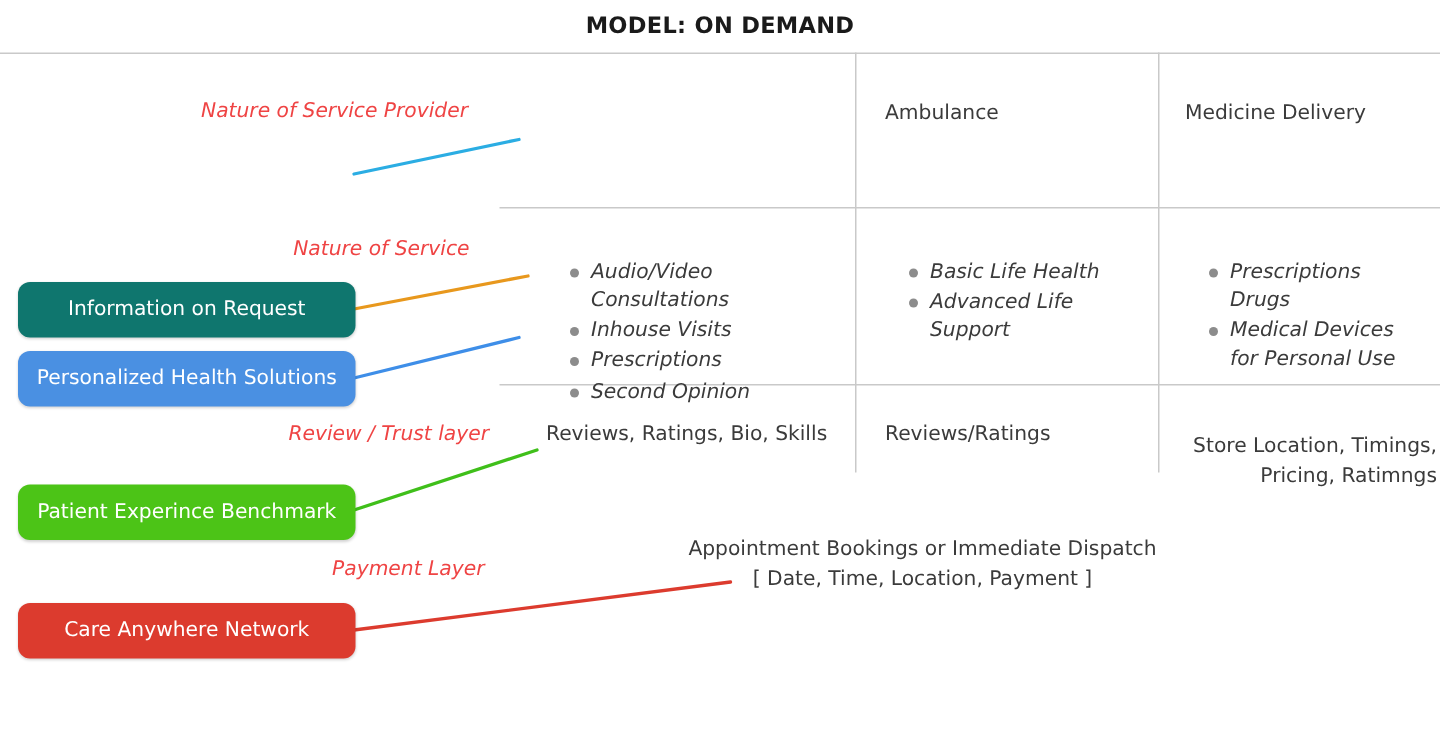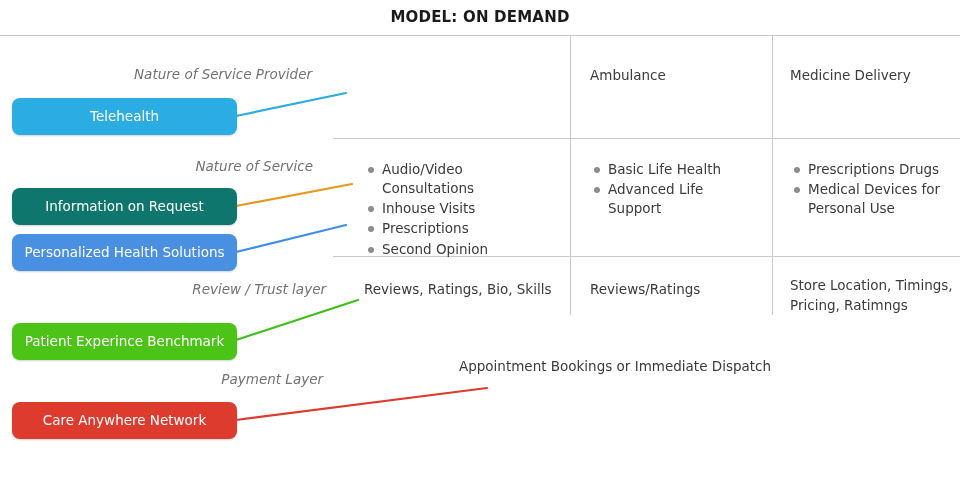--- a/index.html
+++ b/index.html
@@ -69,41 +69,42 @@
     box-shadow: 0 1px 2px rgba(0,0,0,0.18);
     text-align: center;
     line-height: 1.1;
   }
 
   
   .stage-label {
     position: absolute;
     font-style: italic;
     font-size: 13.5px;
-    color: #737373;
+    color: #ef4444;
     white-space: nowrap;
     text-align: right;
   }
 
   
   .cell {
     position: absolute;
     font-size: 13.5px;
     color: #3b3b3b;
     line-height: 1.45;
     box-sizing: border-box;
   }
   .cell-col1 { left: 364px; width: 196px; }
   .cell-col2 { left: 590px; width: 172px; }
   .cell-col3 { left: 790px; width: 168px; }
 
   ul.bullets {
-    margin: 4px;
+    margin: 16px;
     padding: 0;
     list-style: none;
+    font-style: italic;
   }
   ul.bullets li {
     position: relative;
     padding-left: 14px;
     margin: 0 0 1px 0;
     line-height: 1.42;
     font-size: 13.5px;
     color: #3b3b3b;
   }
   ul.bullets li:before {
@@ -149,23 +150,20 @@
   </svg>
 
   <svg id="connectors" viewBox="0 0 960 500" width="960" height="500" xmlns="http://www.w3.org/2000/svg">
     <line x1="236" y1="116" x2="346" y2="93" stroke="#2BADE3" stroke-width="2.2" stroke-linecap="round"></line>
     <line x1="236" y1="206" x2="352" y2="184" stroke="#E8981D" stroke-width="2.2" stroke-linecap="round"></line>
     <line x1="236" y1="252" x2="346" y2="225" stroke="#3E8EE8" stroke-width="2.2" stroke-linecap="round"></line>
     <line x1="236" y1="340" x2="358" y2="300" stroke="#3FBF1A" stroke-width="2.2" stroke-linecap="round"></line>
     <line x1="236" y1="420" x2="487" y2="388" stroke="#DC3B2E" stroke-width="2.2" stroke-linecap="round"></line>
   </svg>
 
-  <div class="pill" style="top:98px; background:#2BADE3;">
-    <span>Telehealth</span>
-  </div>
   <div class="pill" style="top:188px; background:#0f766e;">
     <span>Information on Request</span>
   </div>
   <div class="pill" style="top:234px; background:#4A90E2;">
     <span>Personalized Health Solutions</span>
   </div>
   <div class="pill" style="top:323px; background:#4CC417;">
     <span>Patient Experince Benchmark</span>
   </div>
   <div class="pill" style="top:402px; background:#DC3B2E;">
@@ -196,19 +194,20 @@
   </div>
   <div class="cell cell-col3" style="top:156px;">
     <ul class="bullets">
       <li>Prescriptions Drugs</li>
       <li>Medical Devices for Personal Use</li>
     </ul>
   </div>
 
   <div class="cell cell-col1" style="top:280px; width:210px;">Reviews, Ratings, Bio, Skills</div>
   <div class="cell cell-col2" style="top:280px;">Reviews/Ratings</div>
-  <div class="cell cell-col3" style="top:276px;">Store Location, Timings, Pricing, Ratimngs</div>
+  <div class="cell cell-col3" style="top:288px;text-align:right;">Store Location, Timings, Pricing, Ratimngs</div>
 
   <div id="footer-note">
     <span>Appointment Bookings or Immediate Dispatch</span>
+    <span class="line2">[ Date, Time, Location, Payment ]</span>
   </div>
 
 </div>
 
 </body></html>

